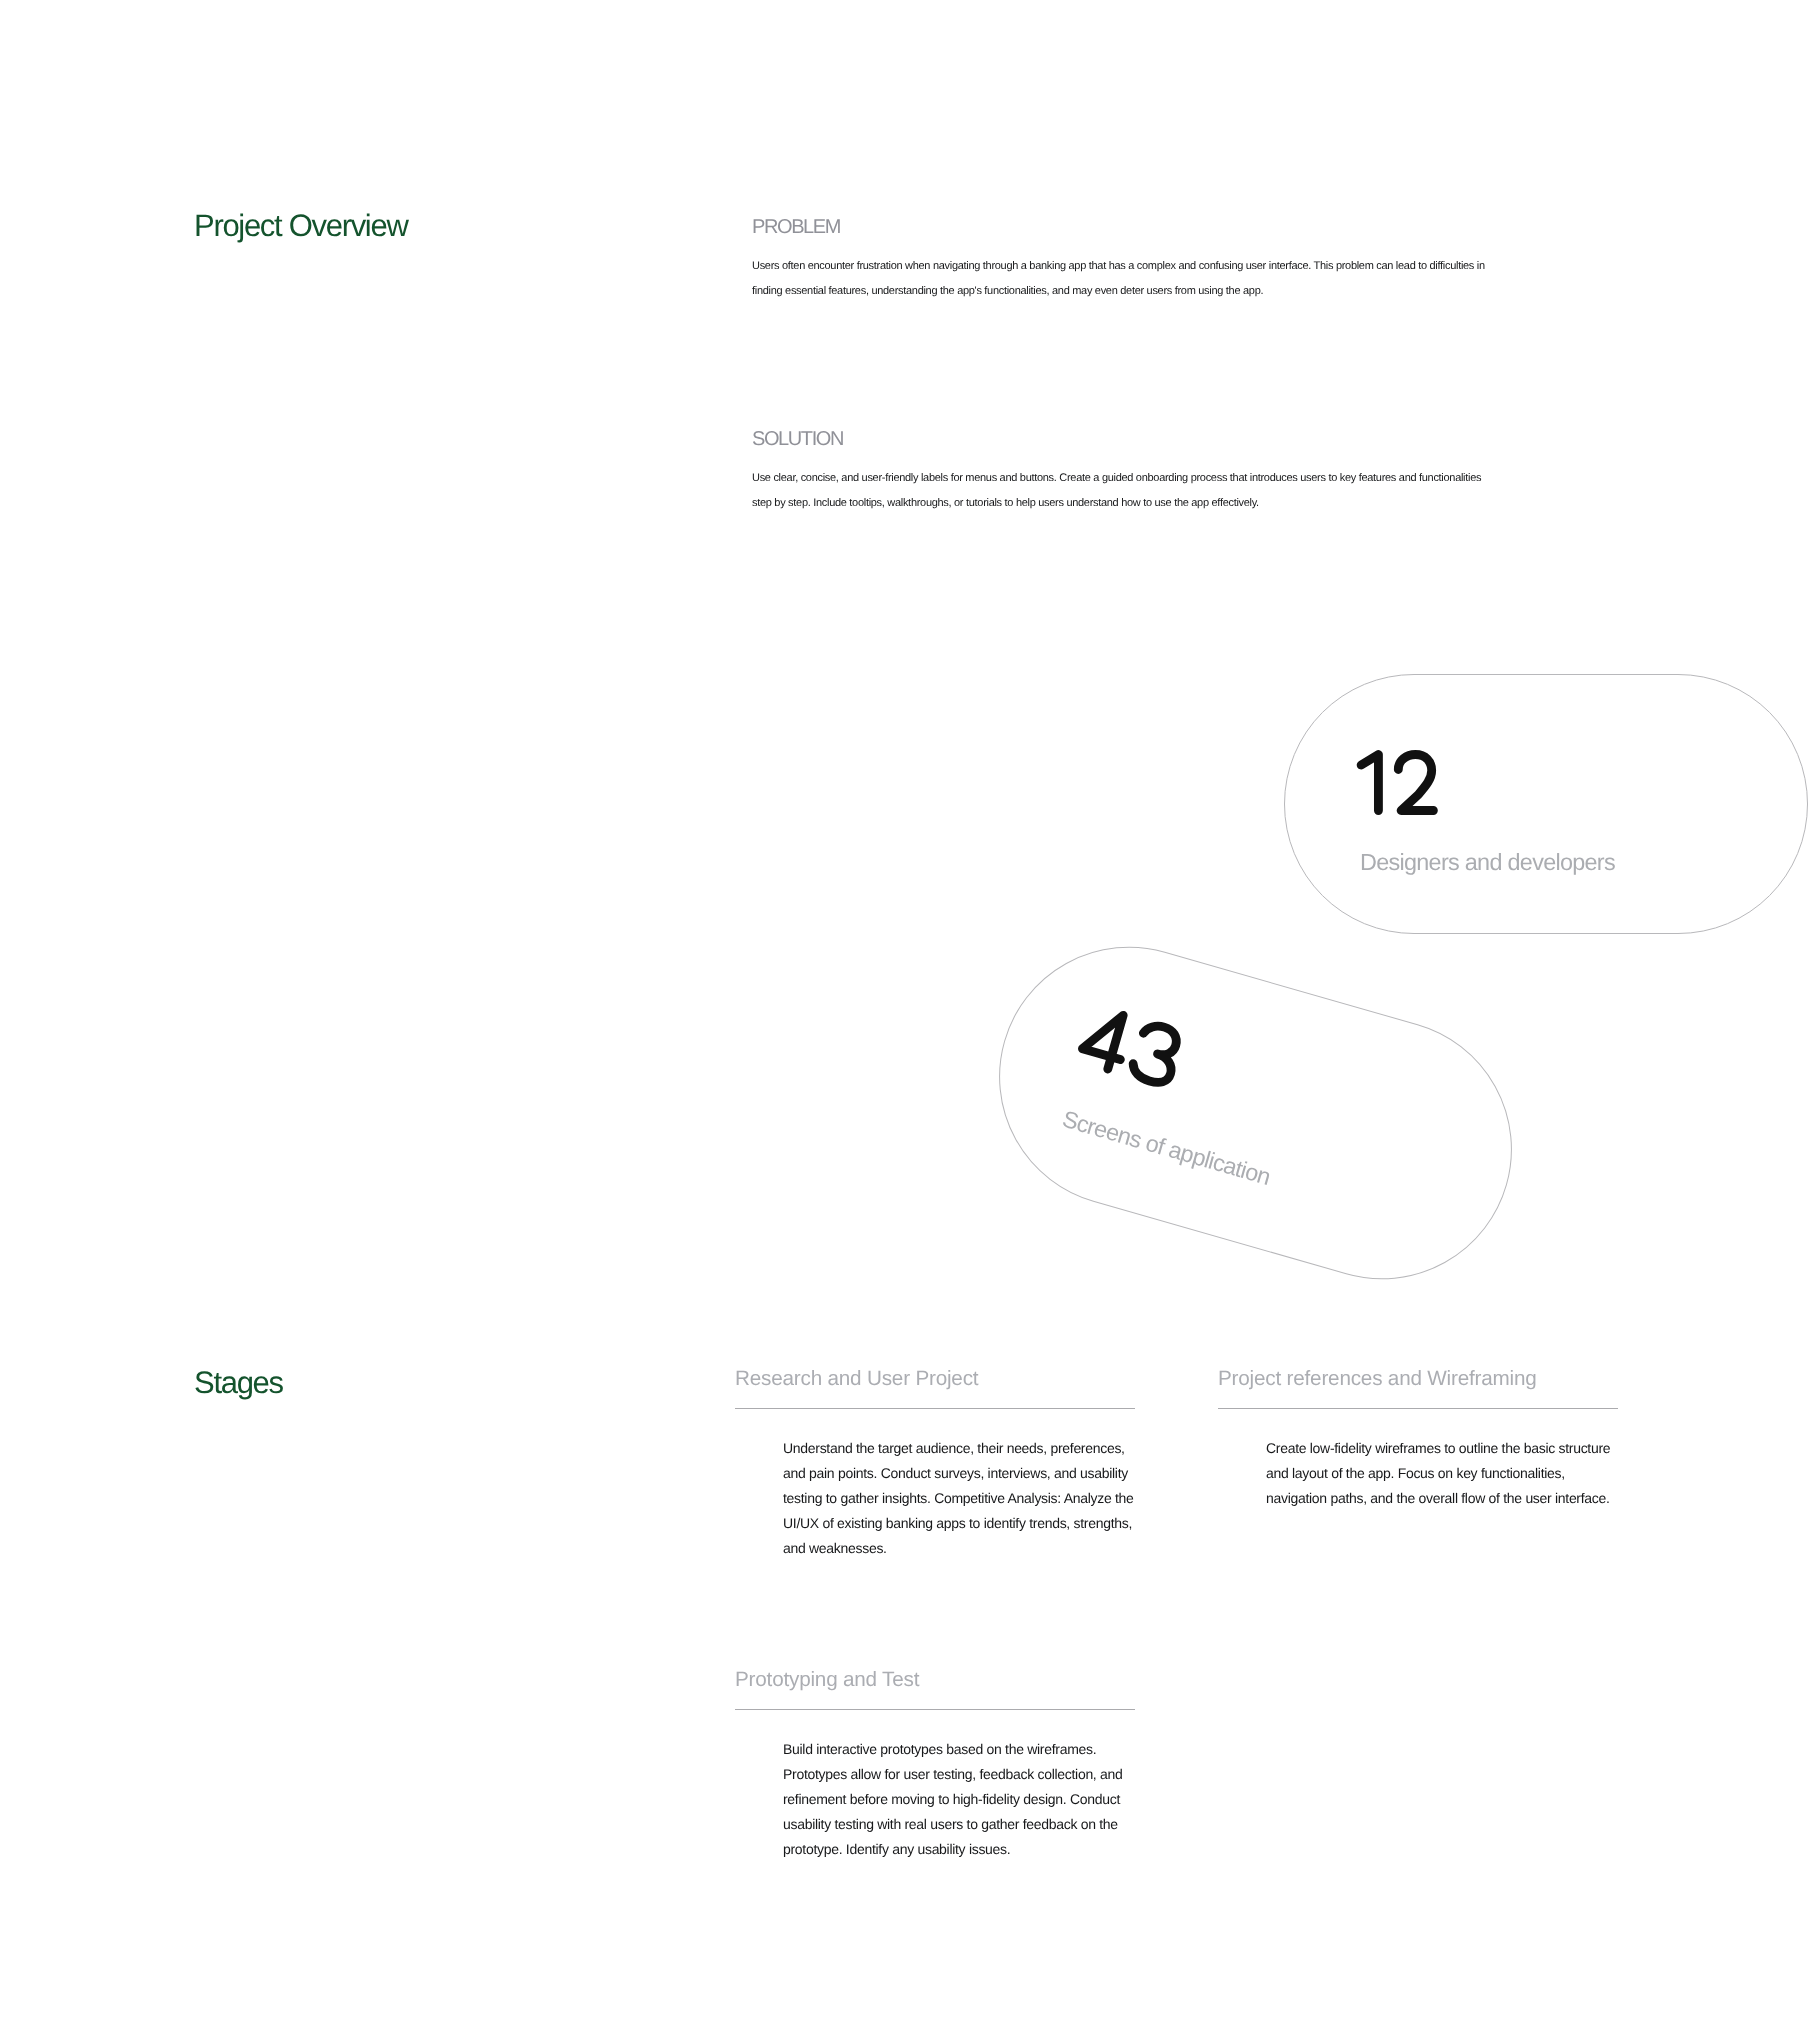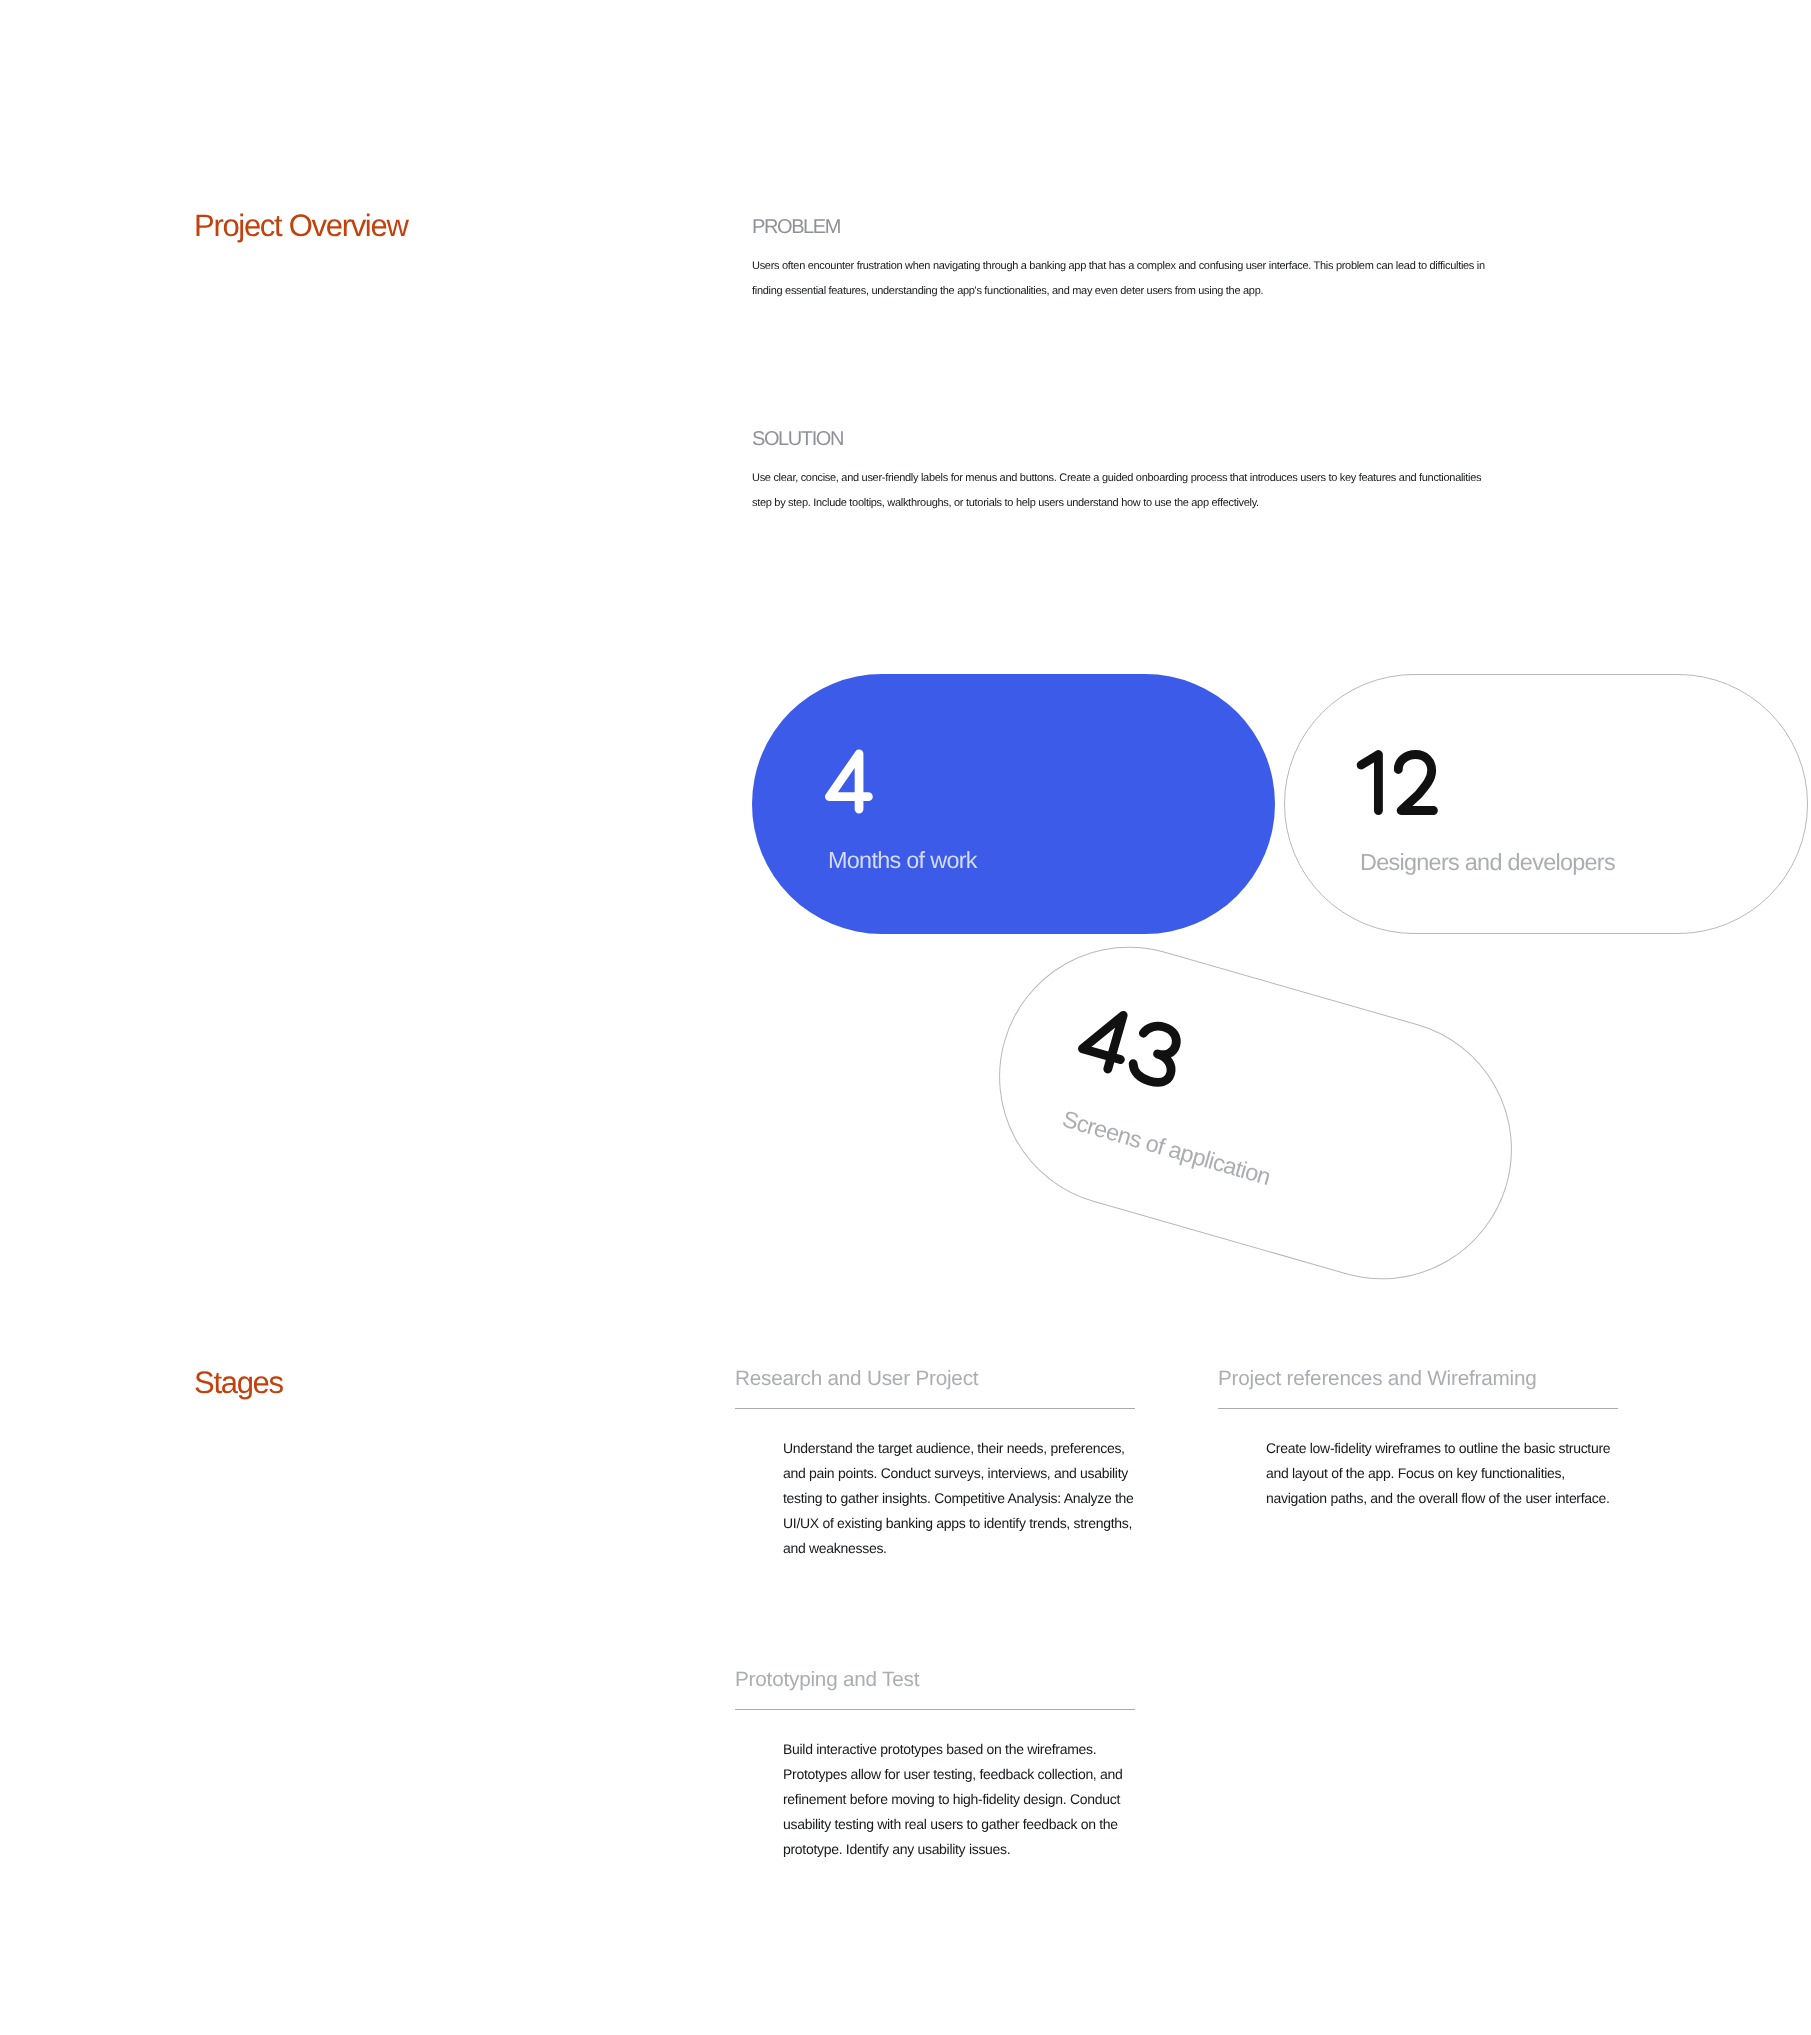--- a/index.html
+++ b/index.html
@@ -14,21 +14,21 @@
   .page { position:relative; width:1811px; height:2035px; overflow:hidden; background:#fff; }
 
   
   .rail-title {
     position:absolute;
     left:194px;
     font-size:31px;
     font-weight:400;
     line-height:1;
     letter-spacing:-1.3px;
-    color:#c2410c;
+    color:#14532d;
     white-space:nowrap;
   }
   #po-title { top:210px; }
   #st-title { top:1367px; }
 
   
   .pblock { position:absolute; left:752px; width:736px; }
   .pblock .plabel {
     font-size:20px;
     font-weight:400;
@@ -136,30 +136,20 @@
     <div class="plabel">PROBLEM</div>
     <p class="ptext">Users often encounter frustration when navigating through a banking app that has a complex and confusing user interface. This problem can lead to difficulties in finding essential features, understanding the app's functionalities, and may even deter users from using the app.</p>
   </div>
 
   <div class="pblock" id="blk-solution">
     <div class="plabel">SOLUTION</div>
     <p class="ptext">Use clear, concise, and user-friendly labels for menus and buttons. Create a guided onboarding process that introduces users to key features and functionalities step by step. Include tooltips, walkthroughs, or tutorials to help users understand how to use the app effectively.</p>
   </div>
 
   <div class="stats">
-    <div class="pill" id="pill-0">
-      <div class="pv">
-          <svg width="48" height="65" viewBox="-9.35 0 102.7 137">
-            <g fill="none" stroke="#FFFFFF" stroke-width="18.7" stroke-linecap="round" stroke-linejoin="round">
-              <path transform="translate(0,0)" d="M63.5 9.4 L63.5 127.6 M63.5 9.4 L0 101 L83.5 101"></path>
-            </g>
-          </svg>
-        </div>
-      <div class="pl">Months of work</div>
-    </div>
     <div class="pill" id="pill-1">
       <div class="pv">
           <svg width="84" height="65" viewBox="-9.35 0 177.29999999999998 137">
             <g fill="none" stroke="#111111" stroke-width="18.7" stroke-linecap="round" stroke-linejoin="round">
               <path transform="translate(0,0)" d="M5.8 31.7 L42.2 9.4 L42.2 127.6"></path>
               <path transform="translate(75.6,0)" d="M8.6 41 C8.6 21 26.5 9.4 44.7 9.4 C66 9.4 79 24 79 43 C79 62 65.4 77 49.9 95 L14.5 127.6 L82.6 127.6"></path>
             </g>
           </svg>
         </div>
       <div class="pl">Designers and developers</div>

